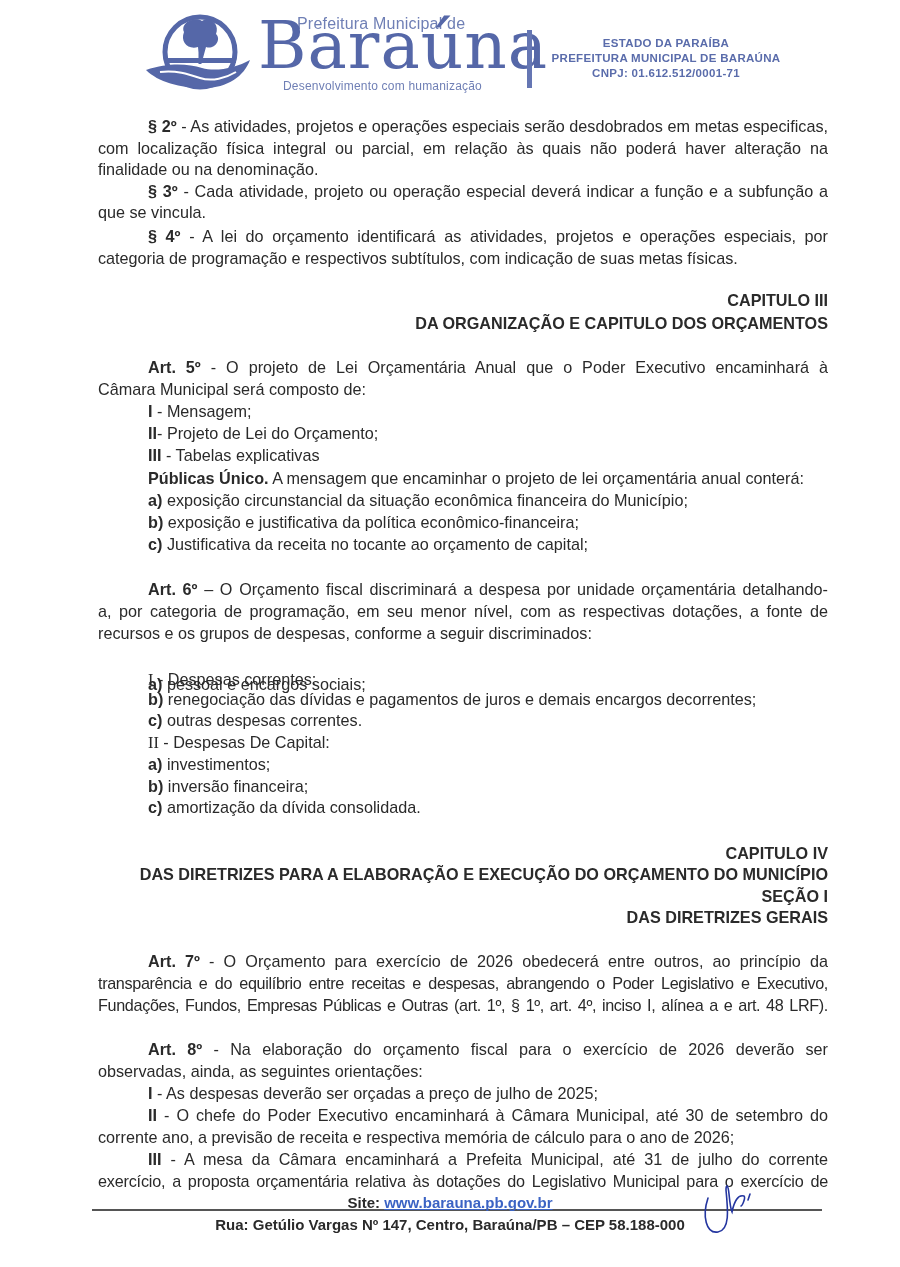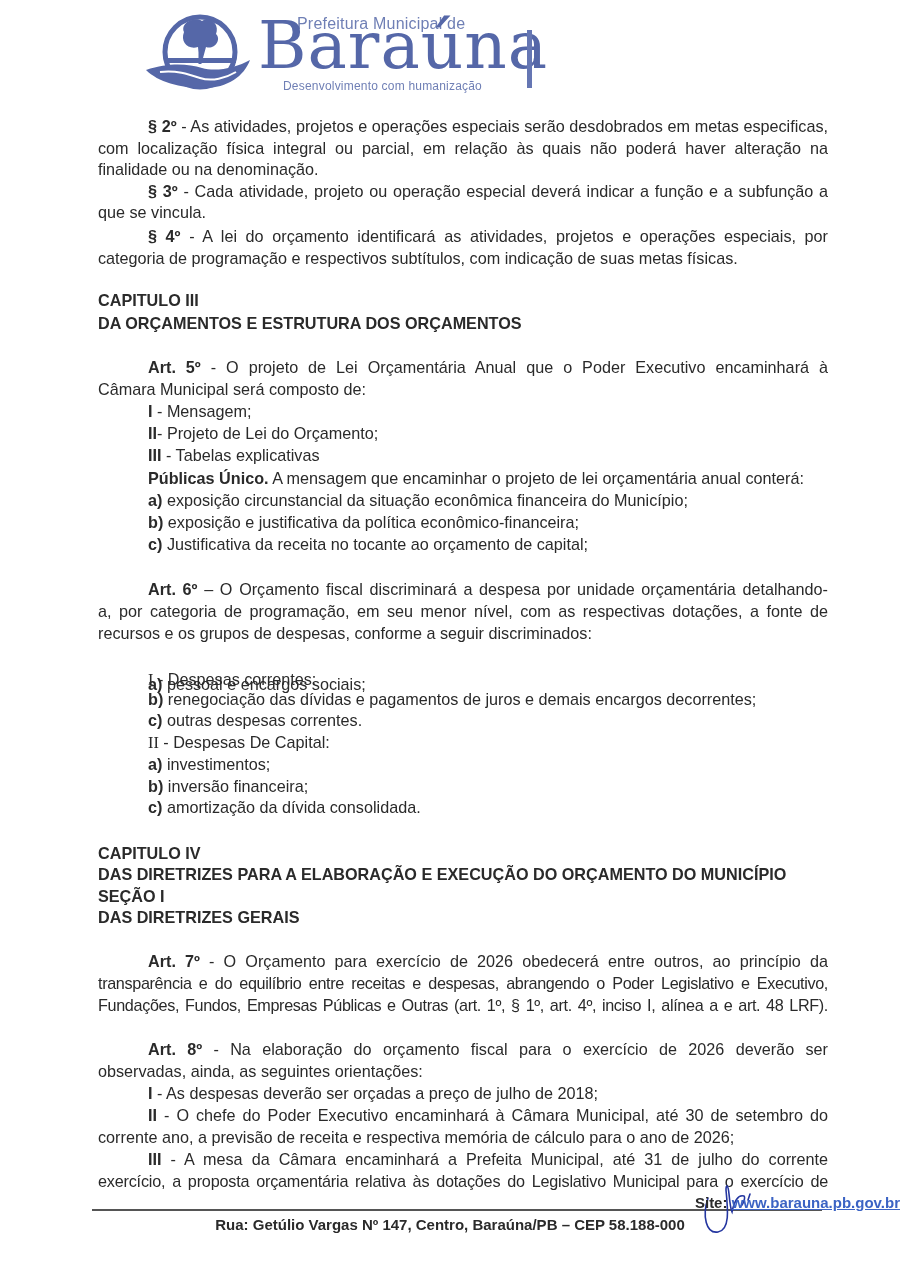--- a/index.html
+++ b/index.html
@@ -13,61 +13,66 @@
   .brand-tagline { position: absolute; left: 283px; top: 79px; font-size: 12px; color: #6f7fb5; letter-spacing: 0.2px; }
   .vbar { position: absolute; left: 527px; top: 30px; width: 5px; height: 58px; background: #6576b3; }
   .state-block { position: absolute; left: 536px; top: 36px; width: 260px; text-align: center;
                  font-weight: bold; font-size: 11.5px; line-height: 15px; color: #5a6cab; letter-spacing: 0.3px; }
 
   .doc { position: absolute; left: 98px; top: 0; width: 730px; font-size: 16.2px; line-height: 22px; color: #2a2a2a; }
   .line { position: absolute; left: 0; width: 730px; white-space: nowrap; }
   .just { text-align: justify; text-align-last: justify; white-space: normal; }
   .indent { padding-left: 50px; box-sizing: border-box; }
   .item { padding-left: 50px; box-sizing: border-box; }
-  .center { text-align: left; font-weight: bold; }
+  .center { text-align: right; font-weight: bold; }
   b { font-weight: bold; }
 
   .footer-rule { position: absolute; left: 92px; top: 1209px; width: 730px; height: 2px; background: #555; }
   .footer-addr { position: absolute; left: 0; top: 1216px; width: 900px; text-align: center; font-weight: bold; font-size: 15px; color: #2a2a2a; }
-  .footer-site { position: absolute; left: 0; top: 1194px; width: 900px; text-align: right; font-weight: bold; font-size: 15px; color: #2a2a2a; }
+  .footer-site { position: absolute; left: 0; top: 1194px; width: 900px; text-align: center; font-weight: bold; font-size: 15px; color: #2a2a2a; }
   .footer-site a { color: #3b63c4; text-decoration: underline; }
   .signature { position: absolute; left: 698px; top: 1180px; width: 70px; height: 60px; }
 </style>
 </head>
 <body>
 
 <div class="header">
   <svg class="logo-emblem" viewBox="0 0 125 84">
     <circle cx="60" cy="40" r="35" fill="none" stroke="#5567a8" stroke-width="5"></circle>
     <path d="M44 20 C40 10 56 4 62 9 C70 4 80 12 76 22 C82 28 74 38 66 35 L63 46 L60 46 L58 35 C48 38 40 30 44 20 Z" fill="#5567a8"></path>
     <rect x="58.5" y="34" width="3" height="18" fill="#5567a8"></rect>
     <rect x="26" y="46" width="70" height="5" fill="#5567a8"></rect>
     <path d="M6 58 C30 50 48 52 62 56 C76 60 96 56 110 48 C104 64 88 76 64 76 C40 76 18 70 6 58 Z" fill="#5567a8"></path>
     <path d="M20 60 C36 58 48 62 60 66 C72 70 86 66 96 60" fill="none" stroke="#ffffff" stroke-width="2"></path>
   </svg>
   <div class="brand-small">Prefeitura Municipal de</div>
   <div class="brand-name">Baraúna</div>
   <div class="brand-tagline">Desenvolvimento com humanização</div>
   <div class="vbar"></div>
+  <div class="state-block">
+    <div>ESTADO DA PARAÍBA</div>
+    <div>PREFEITURA MUNICIPAL DE BARAÚNA</div>
+    <div>CNPJ: 01.612.512/0001-71</div>
+  </div>
 </div>
 
 <div class="doc">
 
   <div class="line just indent" style="top:115px"><b>§ 2º</b><span> - As atividades, projetos e operações especiais serão desdobrados em metas especificas,</span></div>
   <div class="line just" style="top:137px">com localização física integral ou parcial, em relação às quais não poderá haver alteração na</div>
   <div class="line" style="top:158px">finalidade ou na denominação.</div>
 
   <div class="line just indent" style="top:180px"><b>§ 3º</b><span> - Cada atividade, projeto ou operação especial deverá indicar a função e a subfunção a</span></div>
   <div class="line" style="top:201px">que se vincula.</div>
 
   <div class="line just indent" style="top:225px"><b>§ 4º</b><span> - A lei do orçamento identificará as atividades, projetos e operações especiais, por</span></div>
   <div class="line" style="top:247px">categoria de programação e respectivos subtítulos, com indicação de suas metas físicas.</div>
 
   <div class="line center" style="top:289px">CAPITULO III</div>
-  <div class="line center" style="top:312px">DA ORÇAMENTOS E ESTRUTURA DOS ORÇAMENTOS</div>
+  <div class="line center" style="top:312px">DA ORGANIZAÇÃO E CAPITULO DOS ORÇAMENTOS</div>
 
   <div class="line just indent" style="top:356px"><b>Art. 5º</b><span> - O projeto de Lei Orçamentária Anual que o Poder Executivo encaminhará à</span></div>
   <div class="line" style="top:378px">Câmara Municipal será composto de:</div>
   <div class="line item" style="top:400px"><b>I</b><span> - Mensagem;</span></div>
   <div class="line item" style="top:422px"><b>II</b><span>- Projeto de Lei do Orçamento;</span></div>
   <div class="line item" style="top:444px"><b>III</b><span> - Tabelas explicativas</span></div>
   <div class="line item" style="top:467px"><b>Públicas Único.</b><span> A mensagem que encaminhar o projeto de lei orçamentária anual conterá:</span></div>
   <div class="line item" style="top:489px"><b>a)</b><span> exposição circunstancial da situação econômica financeira do Município;</span></div>
   <div class="line item" style="top:511px"><b>b)</b><span> exposição e justificativa da política econômico-financeira;</span></div>
   <div class="line item" style="top:533px"><b>c)</b><span> Justificativa da receita no tocante ao orçamento de capital;</span></div>
@@ -88,21 +93,21 @@
   <div class="line center" style="top:863px">DAS DIRETRIZES PARA A ELABORAÇÃO E EXECUÇÃO DO ORÇAMENTO DO MUNICÍPIO</div>
   <div class="line center" style="top:885px">SEÇÃO I</div>
   <div class="line center" style="top:906px">DAS DIRETRIZES GERAIS</div>
 
   <div class="line just indent" style="top:950px"><b>Art. 7º</b><span> - O Orçamento para exercício de 2026 obedecerá entre outros, ao princípio da</span></div>
   <div class="line just" style="top:972px; letter-spacing:-0.35px">transparência e do equilíbrio entre receitas e despesas, abrangendo o Poder Legislativo e Executivo,</div>
   <div class="line just" style="top:994px; letter-spacing:-0.35px">Fundações, Fundos, Empresas Públicas e Outras (art. 1º, § 1º, art. 4º, inciso I, alínea a e art. 48 LRF).</div>
 
   <div class="line just indent" style="top:1038px"><b>Art. 8º</b><span> - Na elaboração do orçamento fiscal para o exercício de 2026 deverão ser</span></div>
   <div class="line" style="top:1060px">observadas, ainda, as seguintes orientações:</div>
-  <div class="line item" style="top:1082px"><b>I</b><span> - As despesas deverão ser orçadas a preço de julho de 2018;</span></div>
+  <div class="line item" style="top:1082px"><b>I</b><span> - As despesas deverão ser orçadas a preço de julho de 2025;</span></div>
   <div class="line just item" style="top:1104px"><b>II</b><span> - O chefe do Poder Executivo encaminhará à Câmara Municipal, até 30 de setembro do</span></div>
   <div class="line" style="top:1126px">corrente ano, a previsão de receita e respectiva memória de cálculo para o ano de 2026;</div>
   <div class="line just item" style="top:1148px"><b>III</b><span> - A mesa da Câmara encaminhará a Prefeita Municipal, até 31 de julho do corrente</span></div>
   <div class="line just" style="top:1170px; letter-spacing:-0.2px">exercício, a proposta orçamentária relativa às dotações do Legislativo Municipal para o exercício de</div>
 </div>
 
 <div class="footer-rule"></div>
 <svg class="signature" viewBox="0 0 70 60">
   <path d="M10 18 C4 36 8 54 20 52 C32 50 30 30 28 10 C28 4 30 4 31 14 C32 24 33 30 34 32 C36 22 40 14 46 16 C48 18 44 26 43 26" fill="none" stroke="#2436a0" stroke-width="1.6" stroke-linecap="round"></path>
   <path d="M52 14 L50 20" fill="none" stroke="#2436a0" stroke-width="1.6" stroke-linecap="round"></path>

